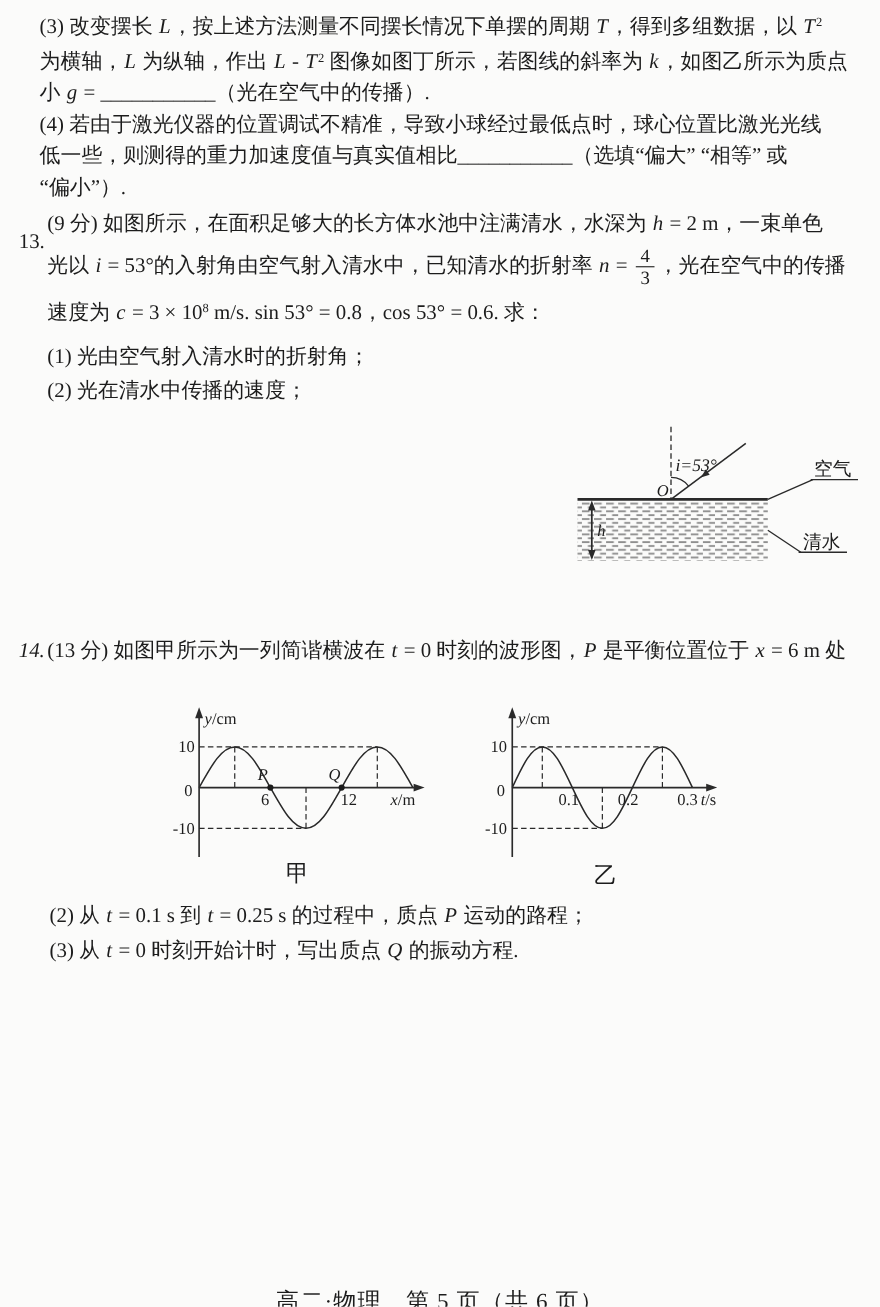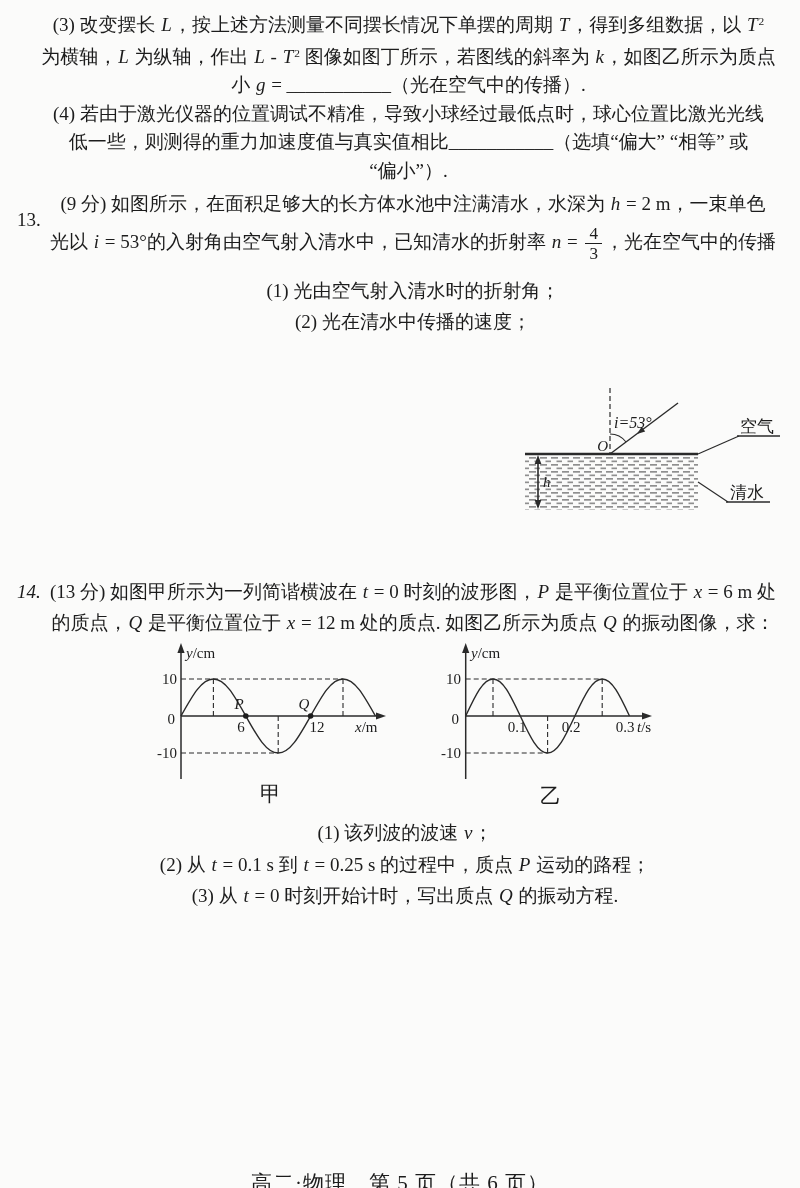--- a/index.html
+++ b/index.html
@@ -2,21 +2,21 @@
 <html><head>
 <meta charset="utf-8">
 <style>
   html,body{margin:0;padding:0;}
   body{
     width:800px;height:1188px;position:relative;overflow:hidden;
     background:#fbfbfa;color:#1c1c1c;
     font-family:"Liberation Serif","DejaVu Serif",serif;
     font-size:19px;
   }
-  .line{white-space:nowrap;text-align:center;}
+  .line{white-space:nowrap;}
   .i{font-style:italic;padding:0 1px;}
   .sup{font-size:0.6em;vertical-align:0.5em;letter-spacing:0;}
   .frac{display:inline-flex;flex-direction:column;align-items:center;
     vertical-align:middle;line-height:1.12;font-size:0.9em;margin:0 3px;}
   .frac .fnum{border-bottom:1.4px solid #1c1c1c;padding:0 4px;}
   .frac .fden{padding:0 4px;}
   #part12{position:absolute;left:36px;top:7px;width:745px;}
   #part12 .line{line-height:28.5px;}
   #q13{position:absolute;left:43px;top:189px;width:740px;}
   #q13 .l1{line-height:29px;}
@@ -53,20 +53,21 @@
   <div class="line"><span>“偏小”）.</span></div>
 </div>
 
 <div id="q13">
   <div class="qnum">13.</div>
   <div class="line l1"><span>(9 分) 如图所示，在面积足够大的长方体水池中注满清水，水深为 </span><span class="i">h</span><span> = 2 m，一束单色</span></div>
   <div class="line l2"><span>光以 </span><span class="i">i</span><span> = 53°的入射角由空气射入清水中，已知清水的折射率 </span><span class="i">n</span><span> = </span><span class="frac">
         <span class="fnum">4</span>
         <span class="fden">3</span>
       </span><span>，光在空气中的传播</span></div>
+  <div class="line l3"><span>速度为 </span><span class="i">c</span><span> = 3 × 10</span><span class="sup">8</span><span> m/s.  sin 53° = 0.8，cos 53° = 0.6.  求：</span></div>
   <div class="items">
     <div class="line"><span>(1) 光由空气射入清水时的折射角；</span></div>
     <div class="line"><span>(2) 光在清水中传播的速度；</span></div>
   </div>
 </div>
 
 <svg id="diag13" width="278" height="142" viewBox="0 0 278 142">
   <defs>
     <pattern id="wtr" width="11" height="7" patternUnits="userSpaceOnUse">
       <rect x="0" y="1" width="7" height="1.7" fill="#8f8f8f"></rect>
@@ -89,21 +90,20 @@
   <text x="212" y="112" font-size="17">清水</text>
   <line x1="20" y1="72" x2="20" y2="121" stroke="#2a2a2a" stroke-width="1.6"></line>
   <polygon points="20,69 16.6,78 23.4,78" fill="#2a2a2a"></polygon>
   <polygon points="20,123 16.6,114 23.4,114" fill="#2a2a2a"></polygon>
   <text x="25" y="101" font-size="15" class="svgit">h</text>
 </svg>
 
 <div id="q14">
   <div class="qnum14">14.</div>
   <div class="line"><span>(13 分) 如图甲所示为一列简谐横波在 </span><span class="i">t</span><span> = 0 时刻的波形图，</span><span class="i">P</span><span> 是平衡位置位于 </span><span class="i">x</span><span> = 6 m 处</span></div>
-  <div class="line"><span>的质点，</span><span class="i">Q</span><span> 是平衡位置位于 </span><span class="i">x</span><span> = 12 m 处的质点.  如图乙所示为质点 </span><span class="i">Q</span><span> 的振动图像，求：</span></div>
 </div>
 
 <svg id="graphA" width="240" height="150" viewBox="0 0 240 150">
   <line x1="26" y1="6" x2="26" y2="137" stroke="#2a2a2a" stroke-width="1.5"></line>
   <polygon points="26,1 22.4,11 29.6,11" fill="#2a2a2a"></polygon>
   <line x1="26" y1="74" x2="226" y2="74" stroke="#2a2a2a" stroke-width="1.5"></line>
   <polygon points="231,74 221,70.4 221,77.6" fill="#2a2a2a"></polygon>
   <text x="31" y="16" font-size="15"><tspan class="svgit">y</tspan><tspan>/cm</tspan></text>
   <text x="22" y="42" font-size="15" text-anchor="end">10</text>
   <text x="20" y="82" font-size="15" text-anchor="end">0</text>
@@ -141,18 +141,17 @@
   <text x="82" y="90" font-size="15" text-anchor="middle">0.1</text>
   <text x="136" y="90" font-size="15" text-anchor="middle">0.2</text>
   <text x="190" y="90" font-size="15" text-anchor="middle">0.3</text>
   <text x="202" y="90" font-size="15"><tspan class="svgit">t</tspan><tspan>/s</tspan></text>
 </svg>
 
 <div class="caption" id="capA">甲</div>
 <div class="caption" id="capB">乙</div>
 
 <div id="q14items">
-  <div class="line"><span>(1) 该列波的波速 </span><span class="i">v</span><span>；</span></div>
   <div class="line"><span>(2) 从 </span><span class="i">t</span><span> = 0.1 s 到 </span><span class="i">t</span><span> = 0.25 s 的过程中，质点 </span><span class="i">P</span><span> 运动的路程；</span></div>
   <div class="line"><span>(3) 从 </span><span class="i">t</span><span> = 0 时刻开始计时，写出质点 </span><span class="i">Q</span><span> 的振动方程.</span></div>
 </div>
 
 <div id="footer">高二·物理　第 5 页（共 6 页）</div>
 
 </body></html>

